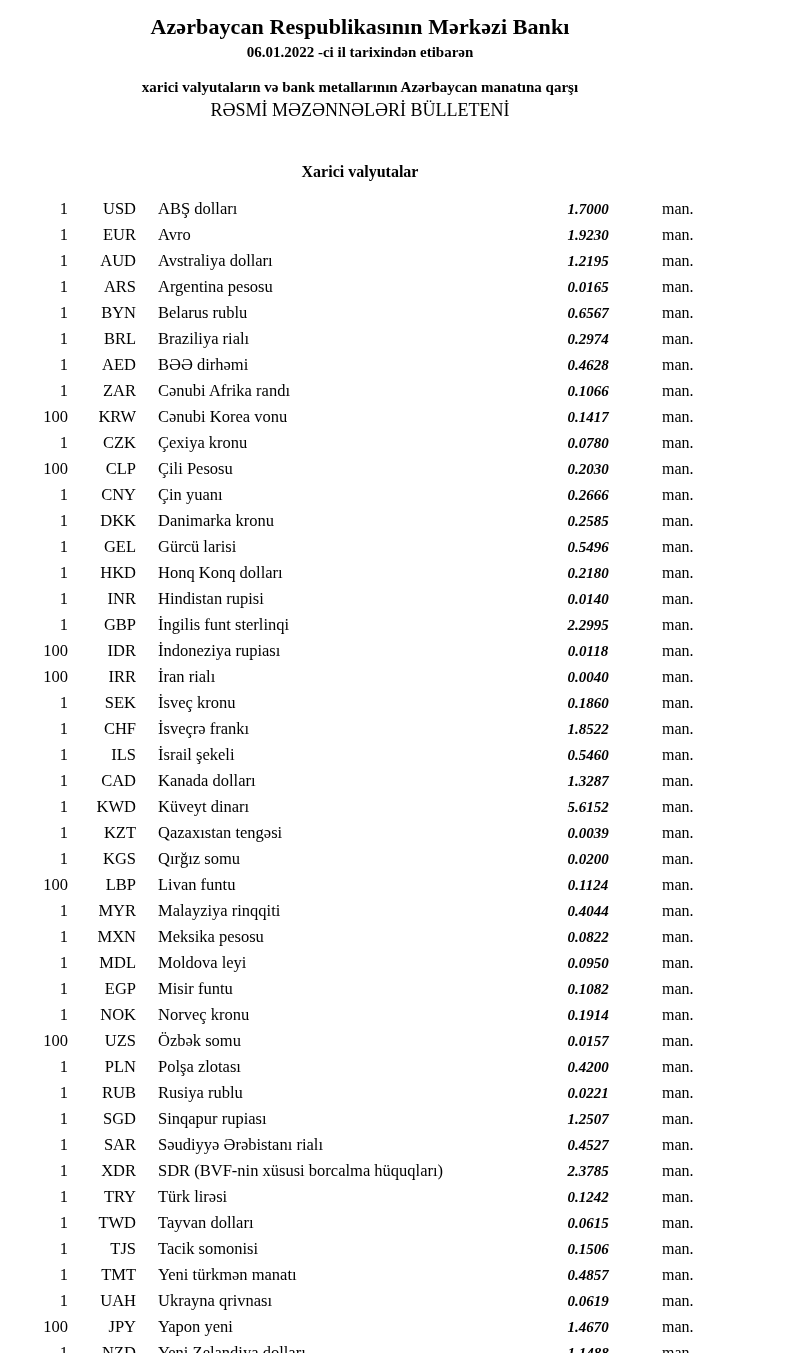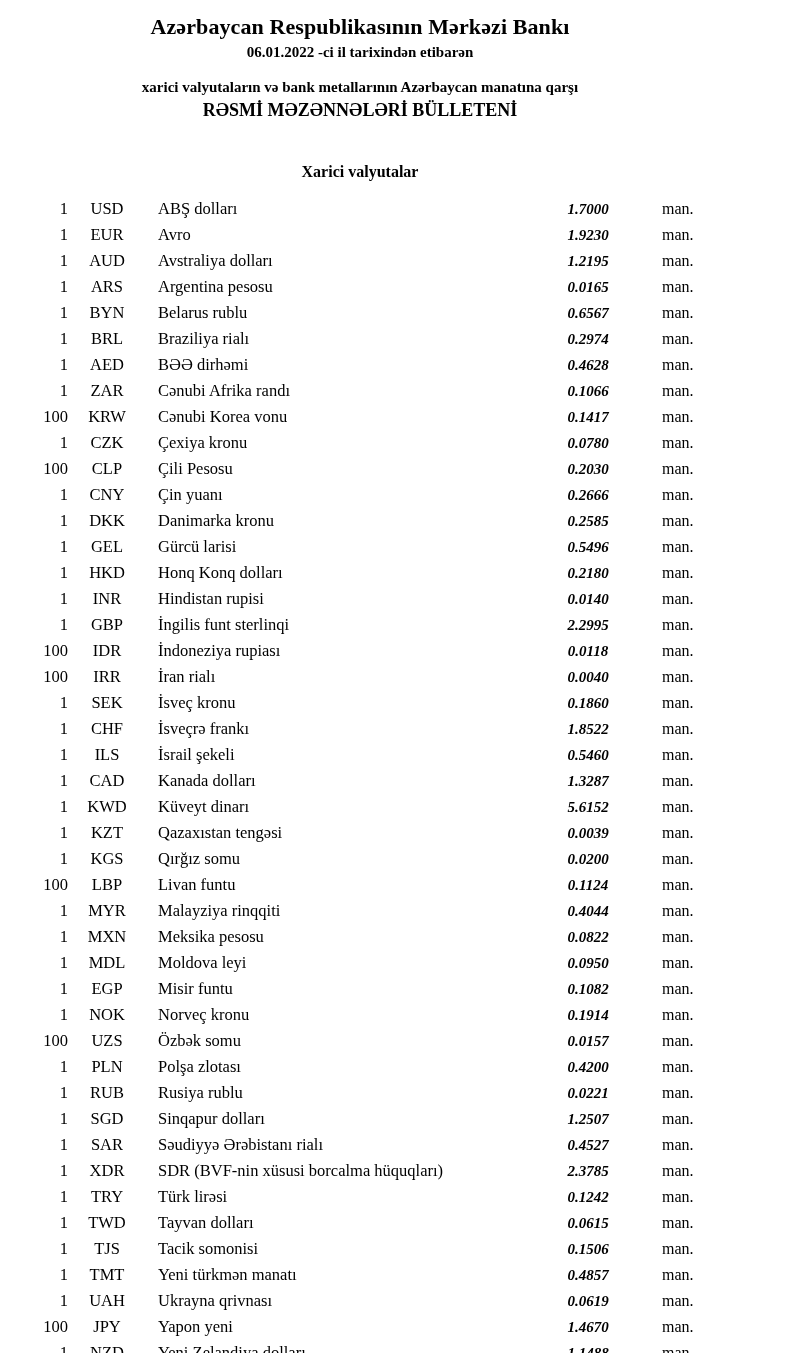--- a/index.html
+++ b/index.html
@@ -35,21 +35,21 @@
     margin: 2px 0 18px 0;
   }
   .subtitle-line {
     font-size: 15px;
     font-weight: bold;
     margin: 2px 0 3px 0;
     text-align: center;
   }
   .bulletin-line {
     font-size: 18px;
-    font-weight: bold;
+    font-weight: normal;
     margin: 4px 0 0 0;
   }
   .section-title {
     text-align: center;
     font-size: 16px;
     font-weight: bold;
     margin-top: 42px;
     margin-bottom: 15px;
   }
   table.rates {
@@ -63,21 +63,21 @@
     vertical-align: baseline;
     white-space: nowrap;
   }
   .c-amount {
     width: 68px;
     text-align: right;
     padding-right: 10px !important;
   }
   .c-code {
     width: 58px;
-    text-align: center;
+    text-align: right;
   }
   .c-name {
     padding-left: 22px !important;
   }
   .c-rate {
     text-align: center;
     font-style: italic;
     font-weight: bold;
     font-size: 15px;
     width: 120px;
@@ -347,21 +347,21 @@
       <tr>
           <td class="c-amount">1</td>
           <td class="c-code">RUB</td>
           <td class="c-name">Rusiya rublu</td>
           <td class="c-rate">0.0221</td>
           <td class="c-unit">man.</td>
         </tr>
       <tr>
           <td class="c-amount">1</td>
           <td class="c-code">SGD</td>
-          <td class="c-name">Sinqapur dolları</td>
+          <td class="c-name">Sinqapur rupiası</td>
           <td class="c-rate">1.2507</td>
           <td class="c-unit">man.</td>
         </tr>
       <tr>
           <td class="c-amount">1</td>
           <td class="c-code">SAR</td>
           <td class="c-name">Səudiyyə Ərəbistanı rialı</td>
           <td class="c-rate">0.4527</td>
           <td class="c-unit">man.</td>
         </tr>

